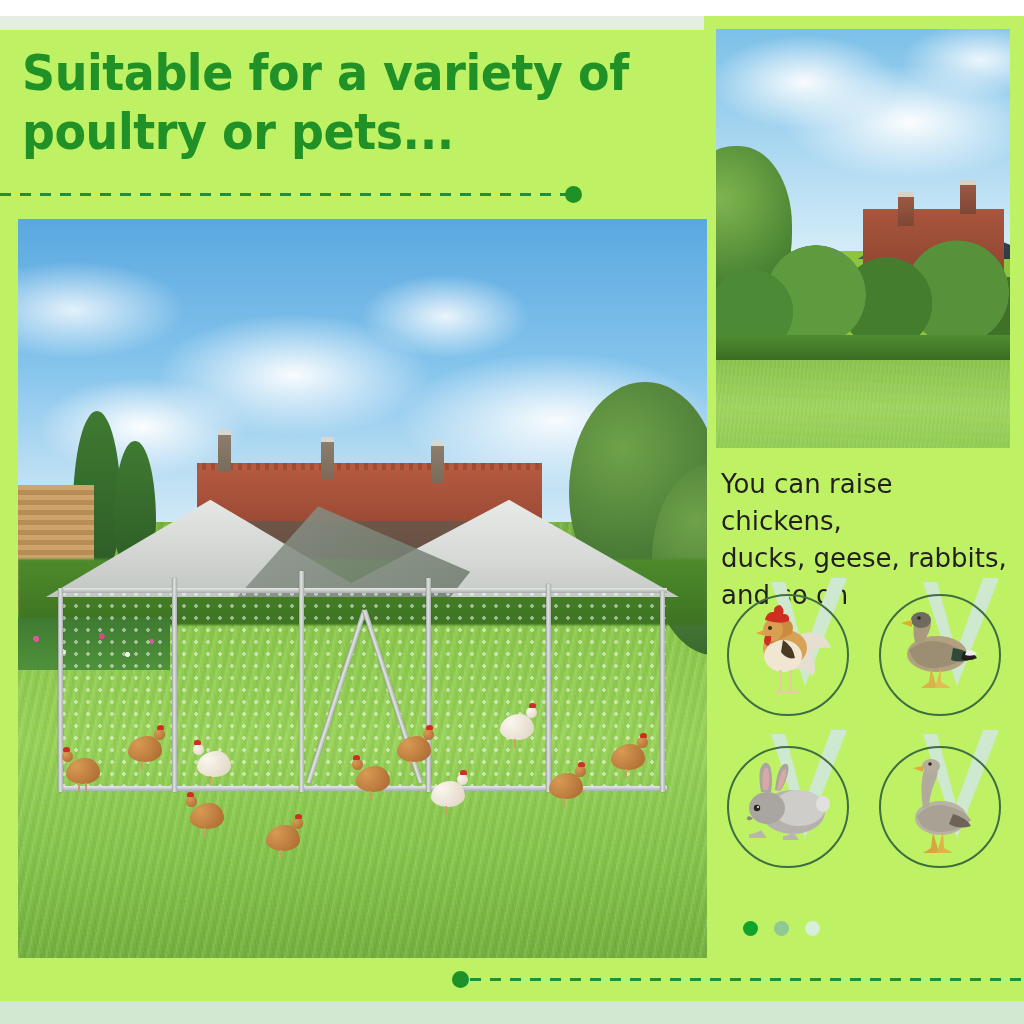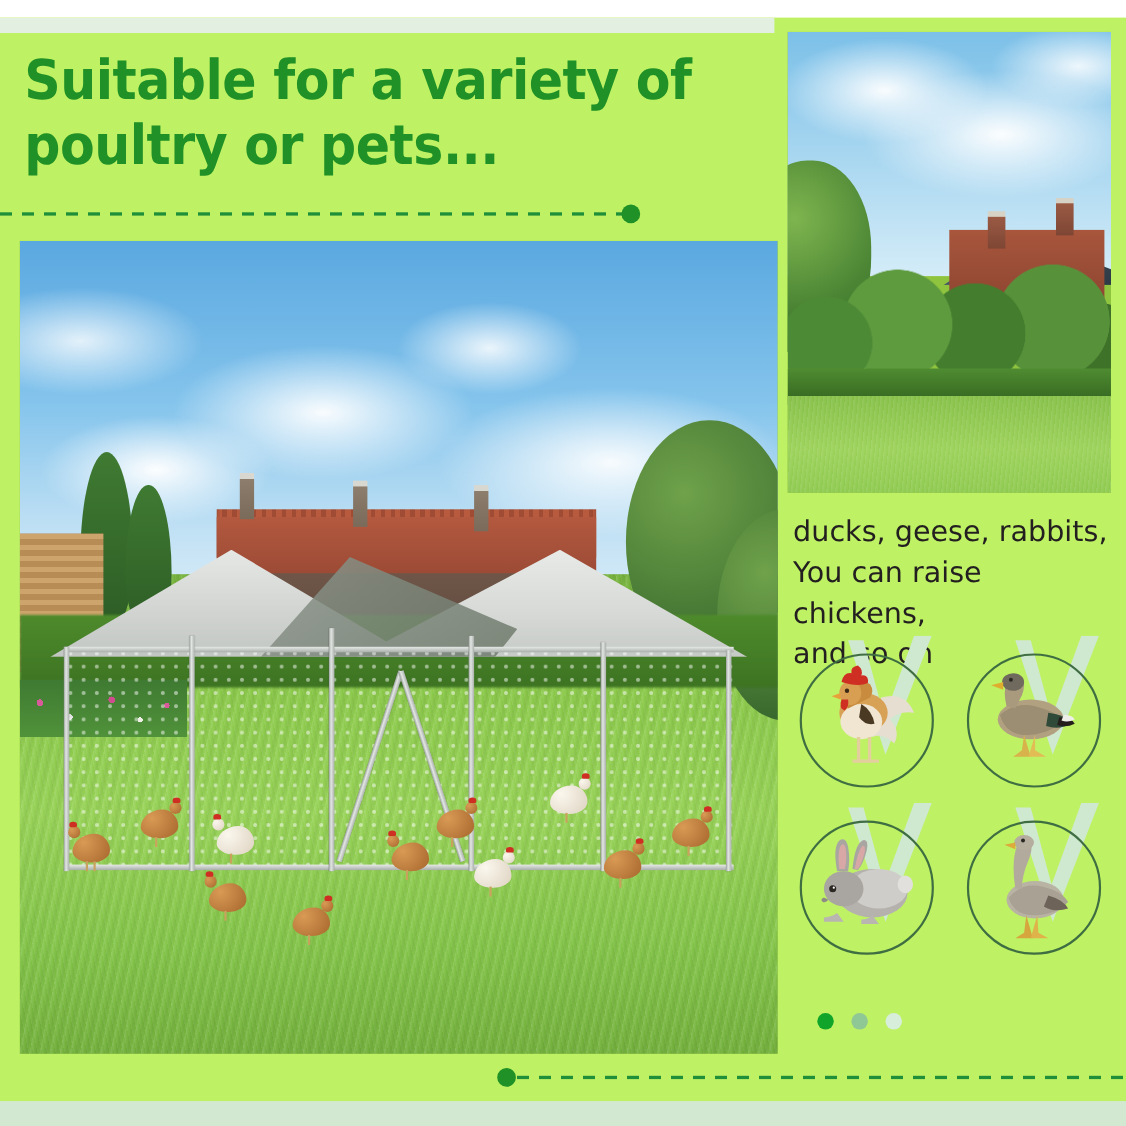--- a/index.html
+++ b/index.html
@@ -447,22 +447,22 @@
     <div class="sp-chimney" style="left:62%; top:39%;"></div>
     <div class="sp-chimney" style="left:83%; top:36%;"></div>
     <div class="sp-tree-left"></div>
     <div class="sp-treeline"></div>
     <div class="sp-hedge"></div>
     <div class="sp-lawn"></div>
     <span class="sr">Sunny backyard lawn with trees, hedges and a brick house with chimneys under a blue cloudy sky</span>
   </div>
 
   <div class="side-caption" style="color: rgb(35, 31, 32);">
+    <div>You can raise chickens,</div>
     <div>ducks, geese, rabbits,</div>
-    <div>You can raise chickens,</div>
     <div>and so on</div>
   </div>
 
   <div class="icon-grid">
 
     <div class="icon-cell c0">
       <svg class="check-mark" viewBox="0 0 92 130">
         <path d="M10 4 L44 108 L86 0 L70 0 L43 74 L24 4 Z" fill="#cfe8d0"></path>
       </svg>
       <div class="icon-ring" style="border-color: rgb(63, 110, 66);"></div>

